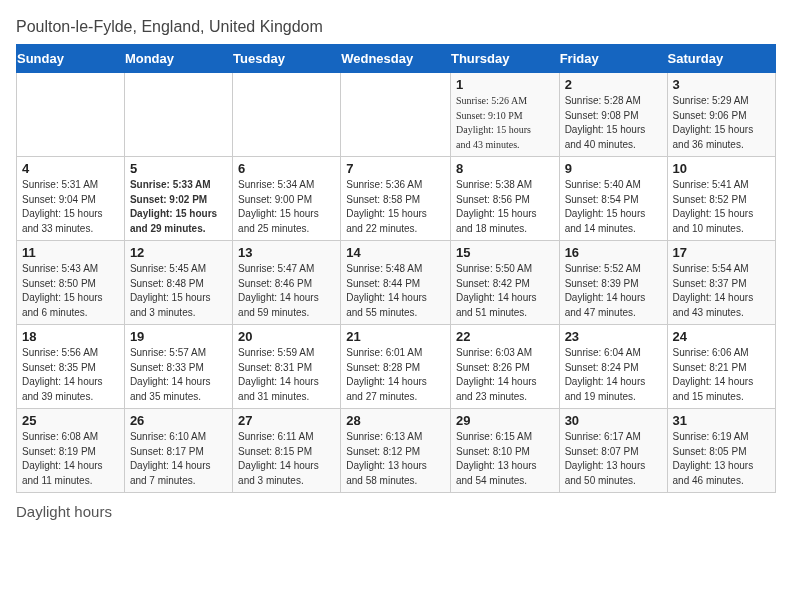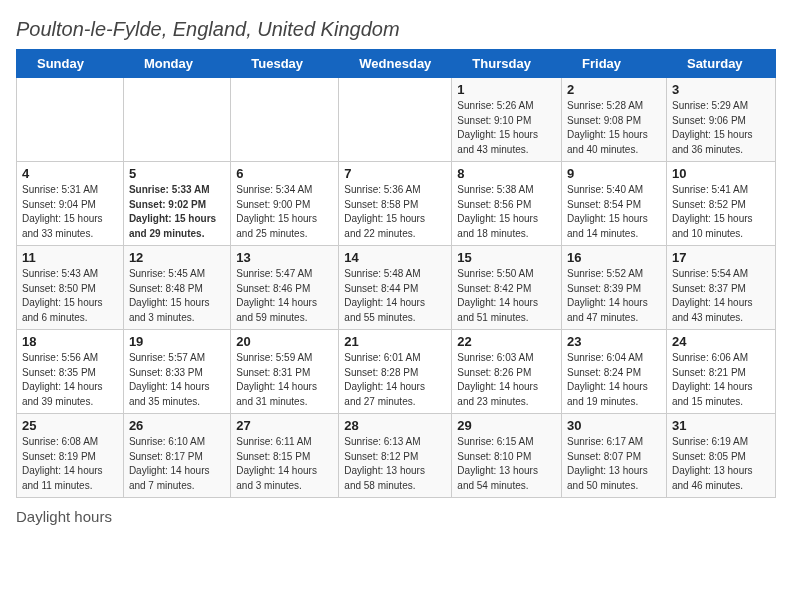--- a/index.html
+++ b/index.html
@@ -24,36 +24,35 @@
     .title-block {
       text-align: right;
     }
     .month-year {
       font-size: 36px;
       font-weight: bold;
       color: #222;
       line-height: 1.1;
     }
     .location {
-      font-size: 20px;
+      font-size: 16px;
       color: #444;
       margin-top: 2px;
-      font-style: italic;
     }
     .calendar {
       width: 100%;
       border-collapse: collapse;
       margin-top: 8px;
     }
     .calendar thead th {
       background: #1565c0;
       color: #fff;
       font-size: 13px;
       font-weight: bold;
-      padding: 6px 20px;
+      padding: 6px 0;
       text-align: left;
       border: 1px solid #1565c0;
     }
     .calendar tbody td {
       border: 1px solid #ccc;
       vertical-align: top;
       padding: 4px 5px;
       width: 113px;
       min-height: 80px;
       font-size: 10.5px;
@@ -113,21 +112,21 @@
       </tr>
   </thead>
   <tbody id="calendar-body">
       <tr>
         <td class="empty-cell"></td>
         <td class="empty-cell"></td>
         <td class="empty-cell"></td>
         <td class="empty-cell"></td>
         <td>
           <span class="day-number">1</span>
-          <div class="day-info" style="white-space: pre-line;">Sunrise: 5:26 AM
+          <div class="day-info" style="white-space: pre-line; font-family: Liberation Serif, serif;">Sunrise: 5:26 AM
 Sunset: 9:10 PM
 Daylight: 15 hours
 and 43 minutes.</div>
         </td>
         <td>
           <span class="day-number">2</span>
           <div class="day-info" style="white-space: pre-line;">Sunrise: 5:28 AM
 Sunset: 9:08 PM
 Daylight: 15 hours
 and 40 minutes.</div>

